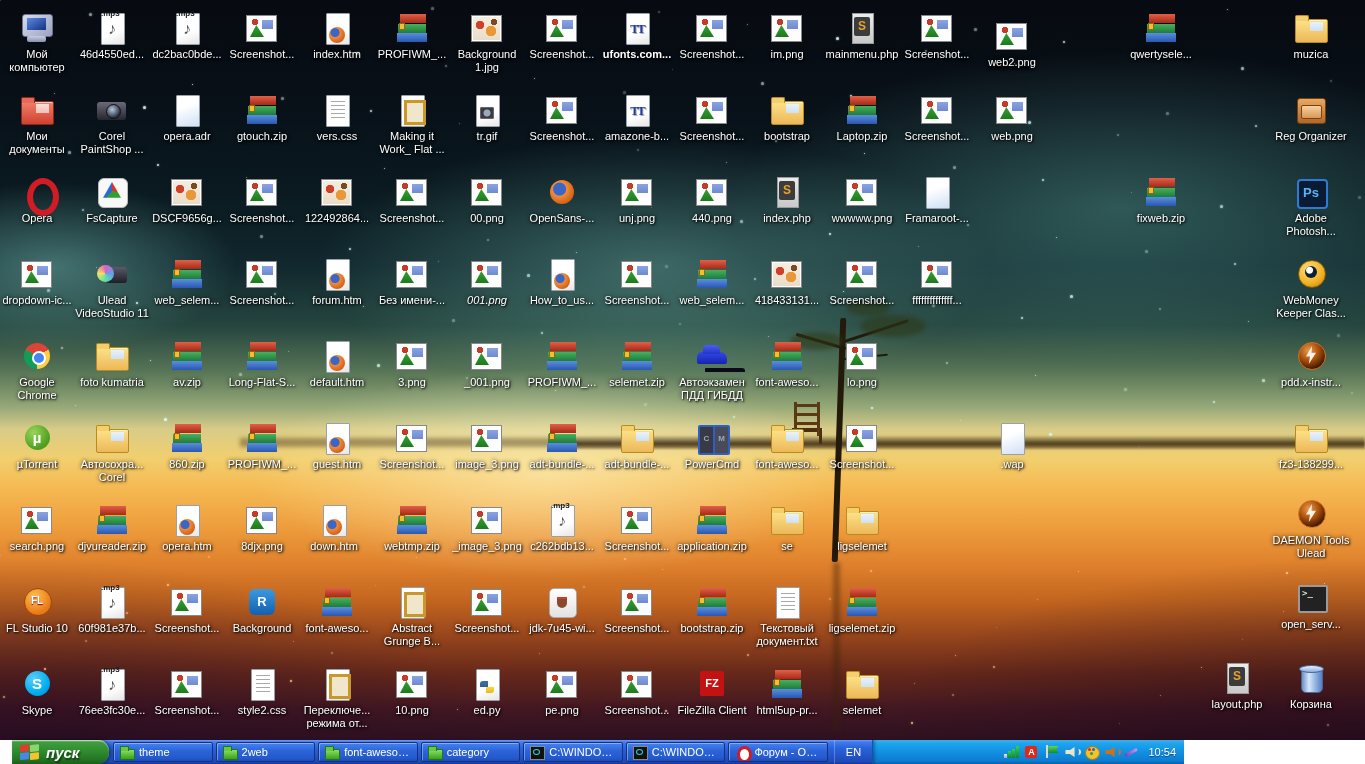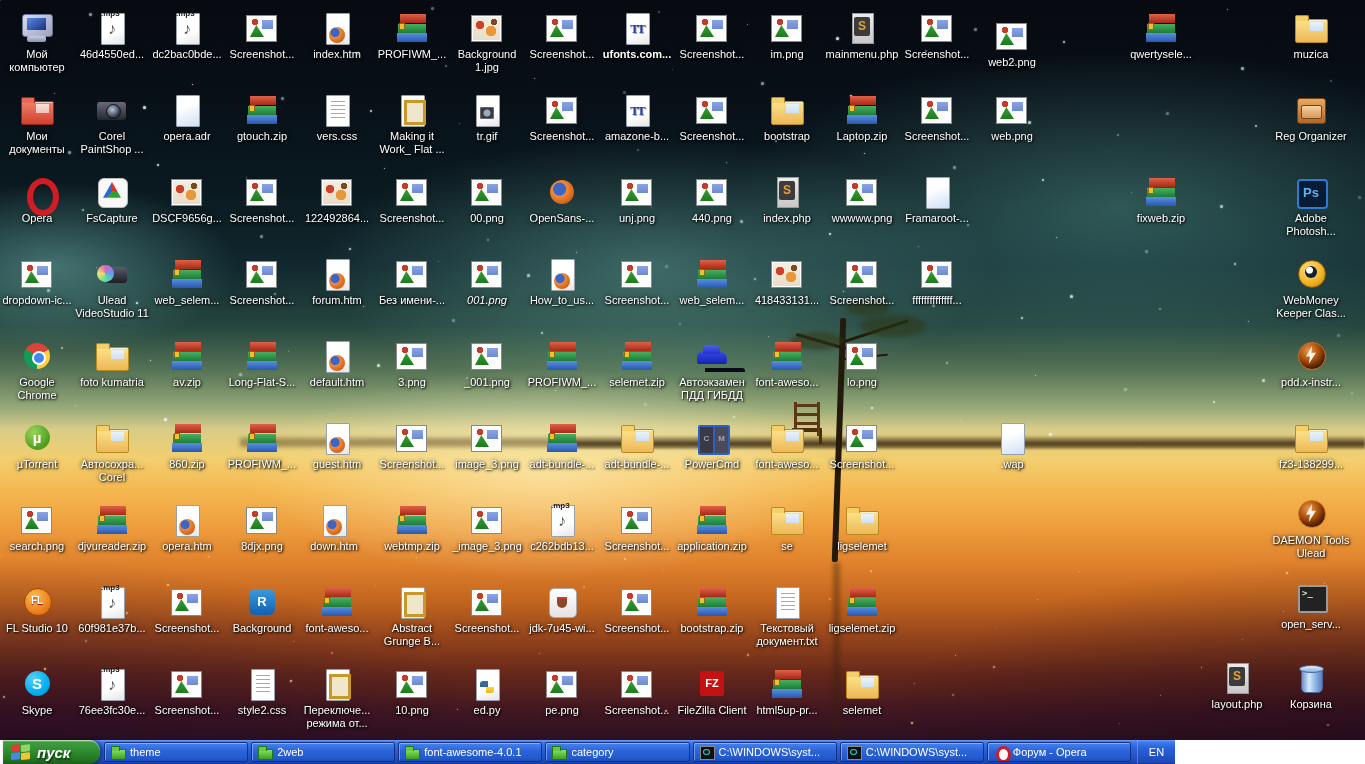--- a/index.html
+++ b/index.html
@@ -100,21 +100,21 @@
   .g-flstudio::after{content:"FL";left:0;right:0;top:11px;text-align:center;color:#fff;font:bold 10px "Liberation Sans",sans-serif;text-shadow:0 1px 1px #802}
   .g-ps::before{left:4px;top:5px;width:27px;height:26px;background:#0a1c34;border:2px solid #2f7bd4;border-radius:4px}
   .g-ps::after{content:"Ps";left:0;right:0;top:11px;text-align:center;color:#5ab4f8;font:bold 13px "Liberation Sans",sans-serif}
   .g-powercmd::before{content:"C";left:4px;top:5px;width:13px;height:26px;background:#3a3a46;border:2px solid #2a60c8;border-radius:2px;color:#9ab;font:bold 8px/24px "Liberation Sans",sans-serif;text-align:center}
   .g-powercmd::after{content:"M";left:19px;top:5px;width:13px;height:26px;background:#4a4a58;border:2px solid #2a60c8;border-radius:2px;color:#9ab;font:bold 8px/24px "Liberation Sans",sans-serif;text-align:center}
   .g-frame::after{left:10px;top:8px;width:16px;height:19px;background:#efe6cc;border:3px solid #c89828}
   .g-gif::after{left:11px;top:15px;width:14px;height:12px;border-radius:2px;background:radial-gradient(circle at 50% 50%,#9ab 0 3px,#3a3a44 4px);box-shadow:inset 0 0 0 1px #666}
   .g-mycomputer::before{left:3px;top:4px;width:29px;height:21px;border:1px solid #6a7290;border-radius:3px;background:linear-gradient(145deg,#5a8ae8,#16307a) 4px 3px/19px 12px no-repeat,linear-gradient(135deg,#d8dded,#9aa2c0)}
   .g-mycomputer::after{left:8px;top:26px;width:19px;height:6px;background:linear-gradient(#c8cde0,#8a92b0);border-radius:2px}
   
-  .taskbar{position:absolute;left:3px;bottom:0;width:1172px;height:24px;display:flex;align-items:center;
+  .taskbar{position:absolute;left:12px;bottom:0;width:1172px;height:24px;display:flex;align-items:center;
     background:linear-gradient(180deg,#6f9df7 0,#3e7cf0 2px,#2a62da 8px,#2458cd 14px,#1d49b4 22px,#15339a 24px)}
   .start{height:24px;width:97px;border:0;display:flex;align-items:center;gap:5px;padding:0 14px 0 8px;cursor:pointer;
     color:#fff;font:italic bold 15px "Liberation Sans",sans-serif;text-shadow:1px 2px 2px rgba(0,0,0,.6);
     background:linear-gradient(180deg,#7bc77b 0,#3f9c3f 10%,#2f8d2f 45%,#237723 80%,#1b5e1b 100%);
     border-radius:0 11px 11px 0;box-shadow:inset 0 1px 1px rgba(255,255,255,.5),2px 0 4px rgba(0,0,0,.45)}
   .winflag{width:21px;height:17px;position:relative;transform:skewY(-6deg);flex:none}
   .winflag::before{content:"";position:absolute;left:0;top:0;width:9px;height:7px;background:#e23a2e;border-radius:1px;
     box-shadow:10px 1px 0 #8fd46a,0 8px 0 #4a86e8,10px 9px 0 #f2c230}
   .task-buttons{display:flex;gap:3px;margin-left:4px;flex:1;max-width:1038px}
   .tbtn{flex:1 1 0;max-width:146px;height:20px;display:flex;align-items:center;padding:0 5px;cursor:pointer;
@@ -1153,13 +1153,23 @@
       <div class="tbtn">
         <span class="tbi tbi-console"></span>
         <span class="lbl">C:\WINDOWS\syst...</span>
       </div>
       <div class="tbtn">
         <span class="tbi tbi-opera"></span>
         <span class="lbl">Форум - Opera</span>
       </div>
     </div>
   <div class="lang">EN</div>
+  <div class="tray">
+    <span class="t t-signal"></span>
+    <span class="t t-adobe"></span>
+    <span class="t t-flag"></span>
+    <span class="t t-volume"></span>
+    <span class="t t-palette"></span>
+    <span class="t t-sound"></span>
+    <span class="t t-pen"></span>
+    <span class="clock">10:54</span>
+  </div>
 </div>
 
 </body></html>

